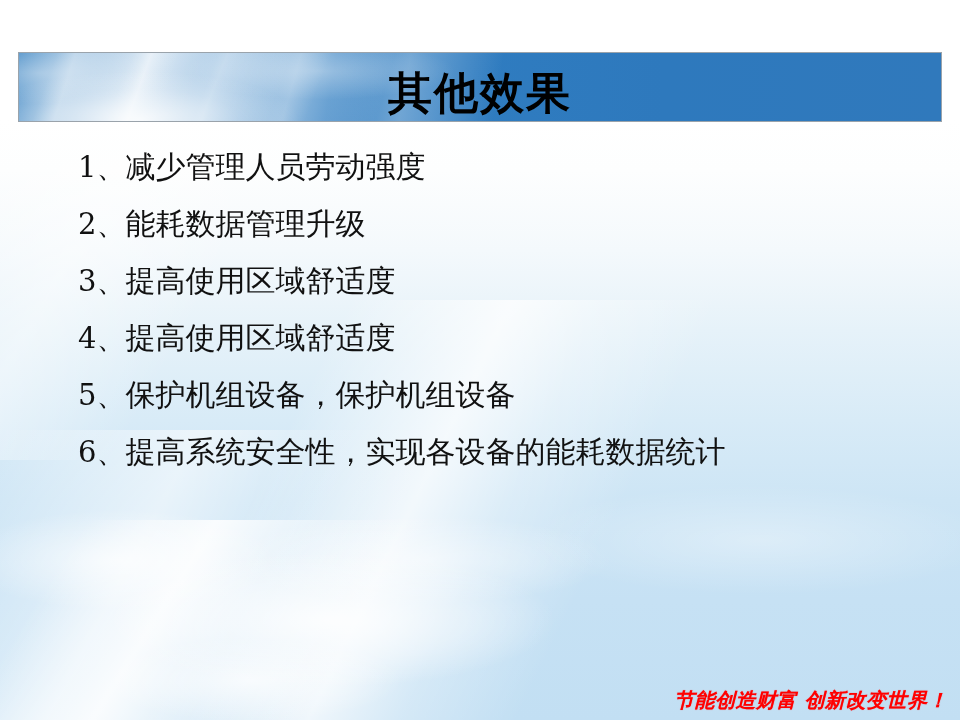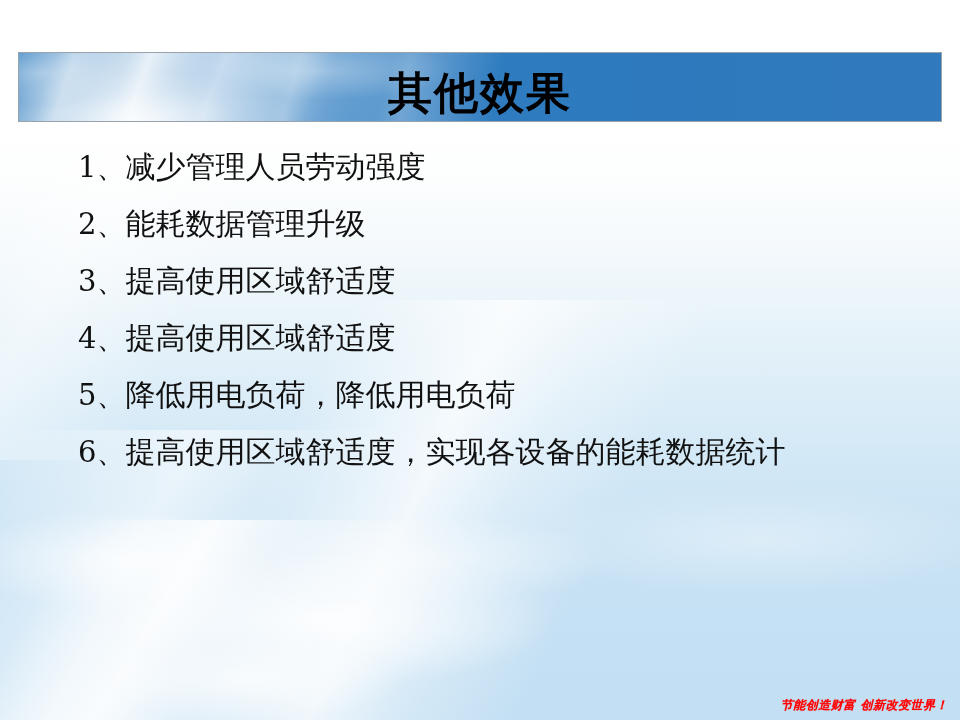--- a/index.html
+++ b/index.html
@@ -233,21 +233,21 @@
   }
 
   
   #footer-slogan {
     position: absolute;
     right: 12px;
     bottom: 6px;
     color: #ff0000;
     font-family: "DejaVu Serif", "Liberation Serif", serif;
     font-weight: bold;
-    font-size: 12px;
+    font-size: 20px;
     font-style: italic;
     letter-spacing: 0.5px;
     white-space: nowrap;
     text-shadow: 0 0 1px rgba(255,0,0,0.55);
     margin-top: 36px;
   }
 </style>
 </head>
 <body>
 
@@ -283,25 +283,25 @@
       <span class="bullet-text">提高使用区域舒适度</span>
     </div>
 
     <div class="bullet-row">
       <span class="bullet-num">4、</span>
       <span class="bullet-text">提高使用区域舒适度</span>
     </div>
 
     <div class="bullet-row">
       <span class="bullet-num">5、</span>
-      <span class="bullet-text">降低用电负荷，降低用电负荷</span>
+      <span class="bullet-text">保护机组设备，保护机组设备</span>
     </div>
 
     <div class="bullet-row">
       <span class="bullet-num">6、</span>
-      <span class="bullet-text">提高使用区域舒适度，实现各设备的能耗数据统计</span>
+      <span class="bullet-text">提高系统安全性，实现各设备的能耗数据统计</span>
     </div>
 
   </div>
 
   <div id="footer-slogan">节能创造财富 创新改变世界！</div>
 
 </div>
 
 </body></html>

